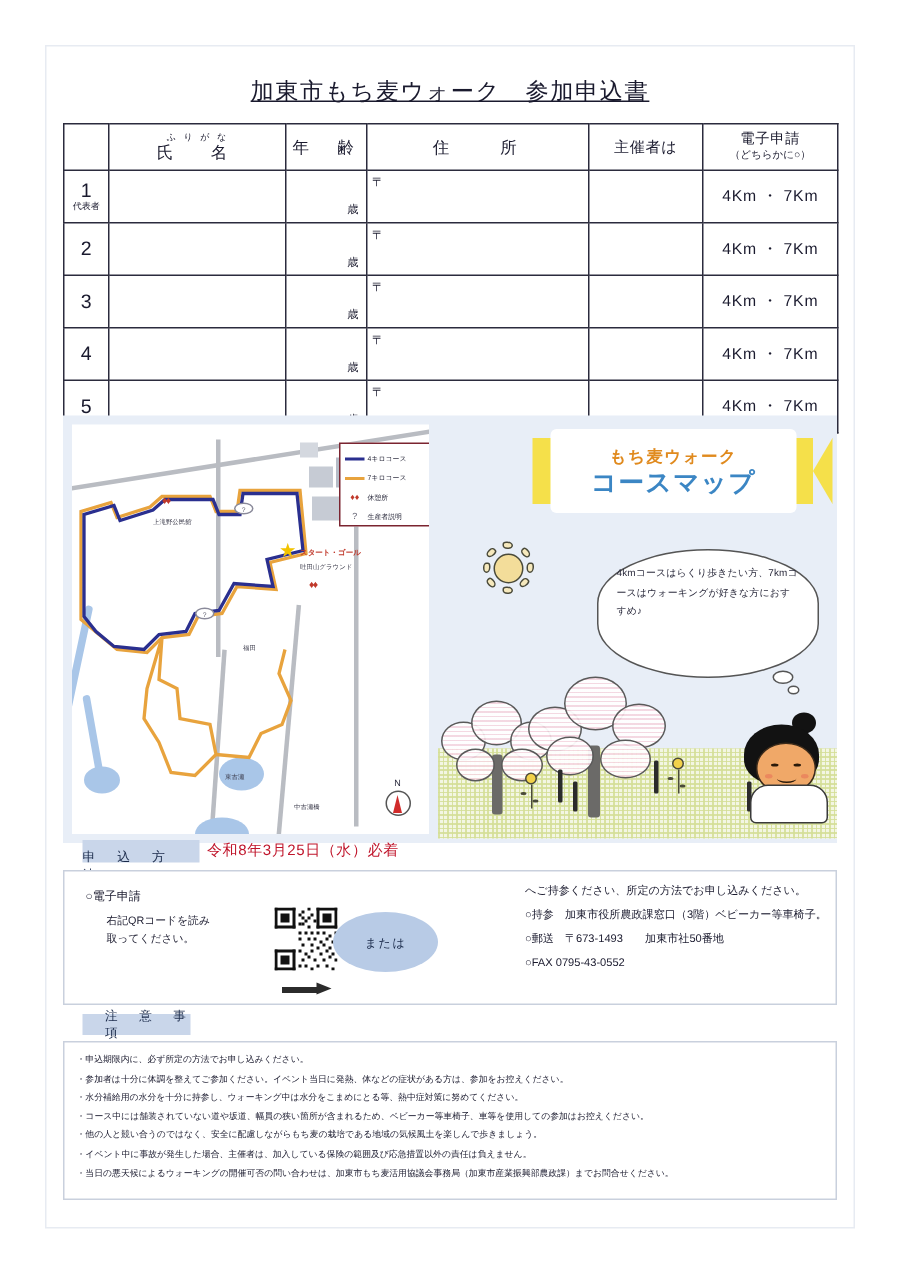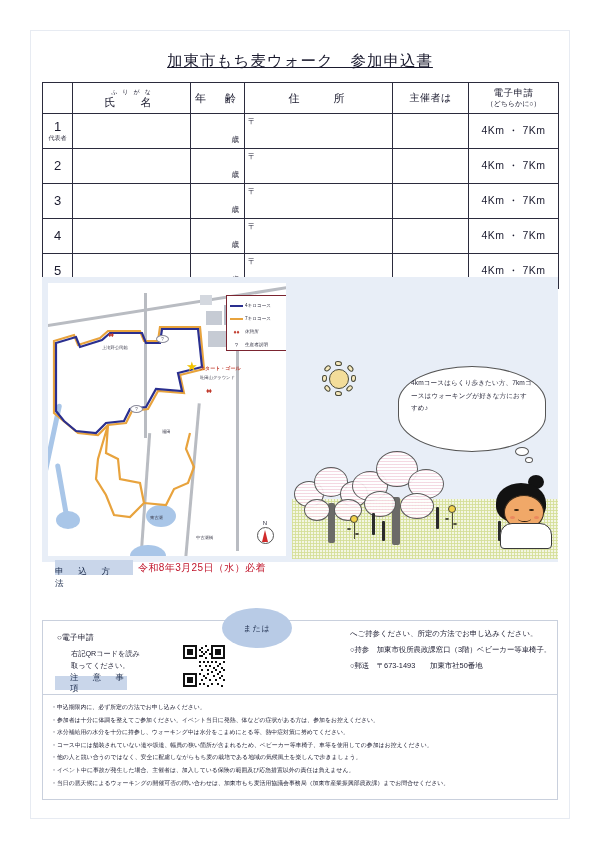--- a/index.html
+++ b/index.html
@@ -218,21 +218,21 @@
     position:absolute; left:55px; top:560px; width:78px; height:15px;
     background:#c9d6ea; display:flex; align-items:center; justify-content:center;
   }
   .apply-head-text { font-size:8.6px; letter-spacing:3px; color:#1a2a4a;margin-top:20px; }
   .apply-date {
     position:absolute; left:138px; top:560px; font-size:10px; color:#c0152b;
     letter-spacing:0.4px; line-height:15px;
   }
   .apply-box {
     position:absolute; left:42px; top:580px; width:516px; height:90px;
-    background:#ffffff; border:1px solid #c9d0dd;margin-top:40px;
+    background:#ffffff; border:1px solid #c9d0dd;
   }
   .apply-left { position:absolute; left:14px; top:10px; width:185px; }
   .apply-l-title { font-size:8px; color:#1a1a2e; line-height:13px; }
   .apply-l-sub { font-size:7.2px; color:#1a1a2e; line-height:11px; margin-left:14px; margin-top:4px;}
   .qr {
     position:absolute; left:140px; top:24px; width:42px; height:42px;
     background:#ffffff;
   }
   .arrow-right {
     position:absolute; left:145px; top:74px; width:34px; height:9px;
@@ -460,20 +460,27 @@
       </div>
 
       <div class="compass">
         <div class="compass-n">N</div>
         <div class="compass-circle">
           <div class="compass-needle"></div>
         </div>
       </div>
     </div>
 
+    <div class="banner-wrap" style="left:313px; top:9px;">
+      <div class="banner-yellow"></div>
+      <div class="banner-white">
+        <div class="banner-l1">もち麦ウォーク</div>
+        <div class="banner-l2">コースマップ</div>
+      </div>
+    </div>
 
     <div class="sun" style="left:280px; top:85px;">
       <div class="sun-core"></div>
       <div class="sun-ray" style="left:13px; top:-1px;"></div>
       <div class="sun-ray" style="left:25px; top:4px; transform:rotate(45deg);"></div>
       <div class="sun-ray" style="left:28px; top:14px; transform:rotate(90deg);"></div>
       <div class="sun-ray" style="left:24px; top:24px; transform:rotate(135deg);"></div>
       <div class="sun-ray" style="left:13px; top:29px;"></div>
       <div class="sun-ray" style="left:2px; top:24px; transform:rotate(45deg);"></div>
       <div class="sun-ray" style="left:-1px; top:14px; transform:rotate(90deg);"></div>
@@ -626,20 +633,21 @@
 
     <div class="arrow-right">
       <div class="arrow-body"></div>
       <div class="arrow-head"></div>
     </div>
 
     <div class="apply-right">
       <div class="apply-r-line">へご持参ください、所定の方法でお申し込みください。</div>
       <div class="apply-r-line">○持参　加東市役所農政課窓口（3階）ベビーカー等車椅子。</div>
       <div class="apply-r-line" style="line-height:15px;">○郵送　〒673-1493　　加東市社50番地</div>
+      <div class="apply-r-line" style="line-height:17px;">○FAX 0795-43-0552</div>
     </div>
   </div>
 
   <div class="or-ellipse">
     <span class="or-text">または</span>
   </div>
 
   <div class="notes-head">
     <span class="notes-head-text">注　意　事　項</span>
   </div>

